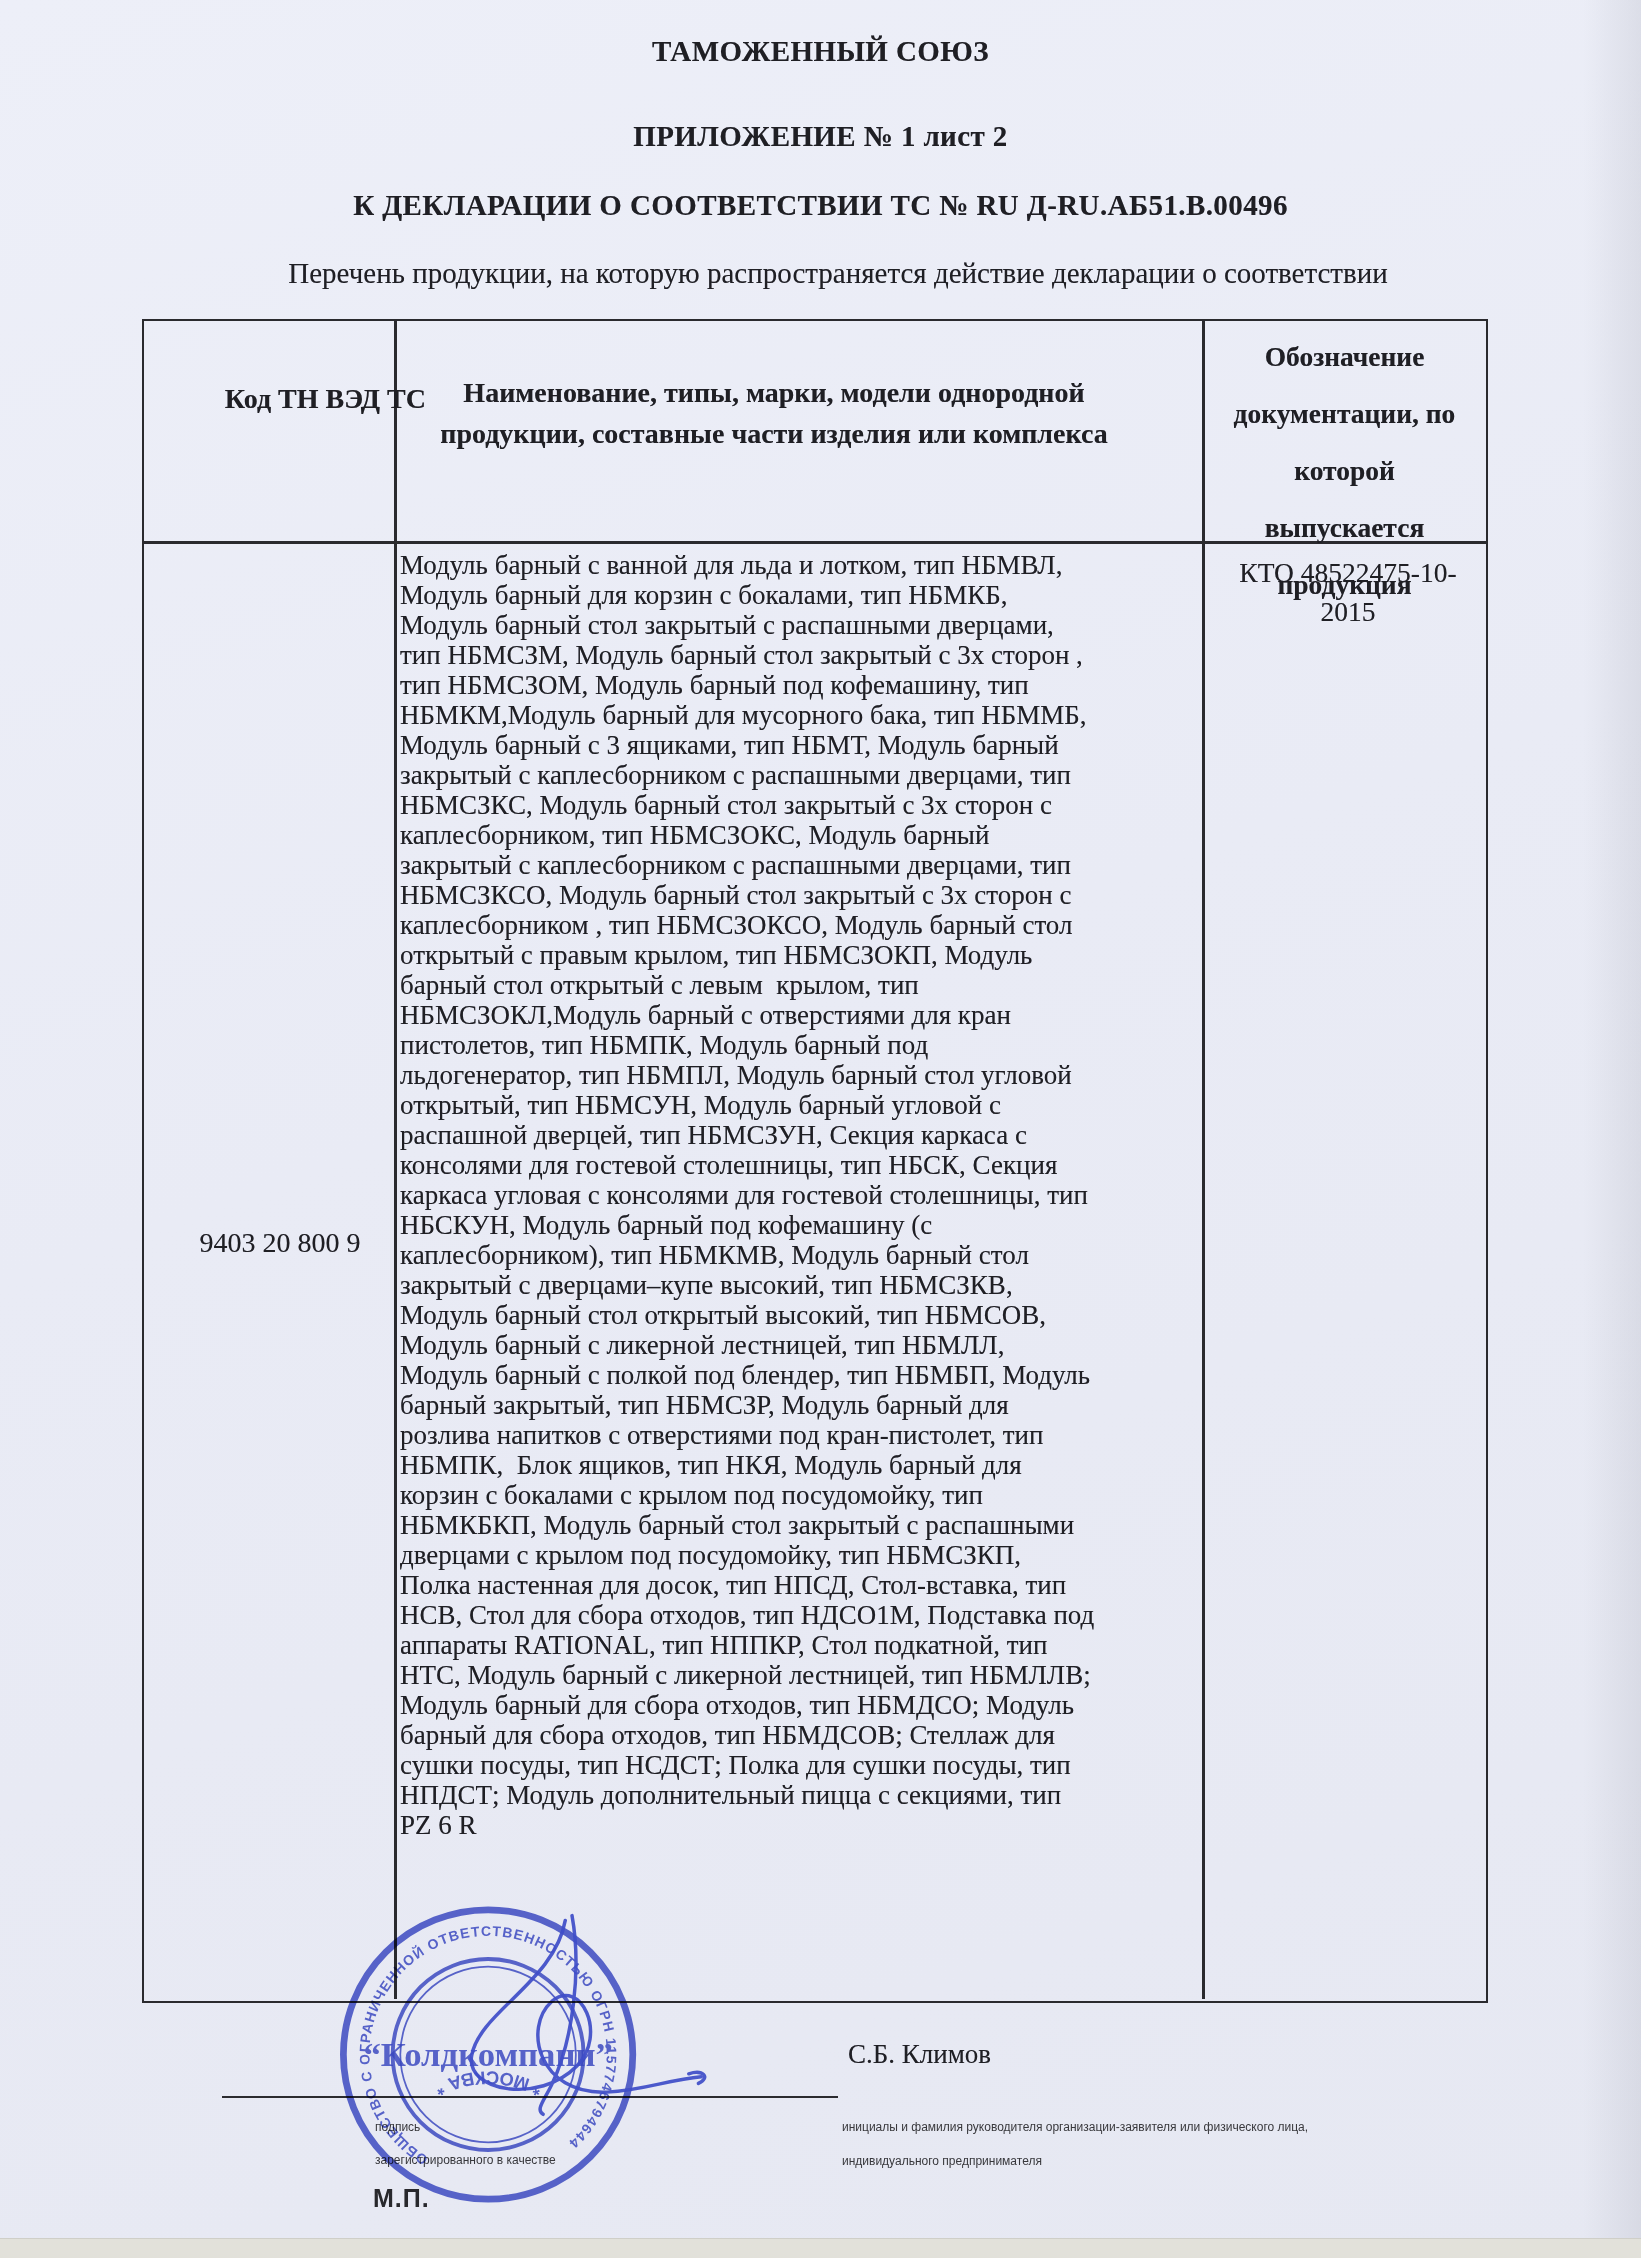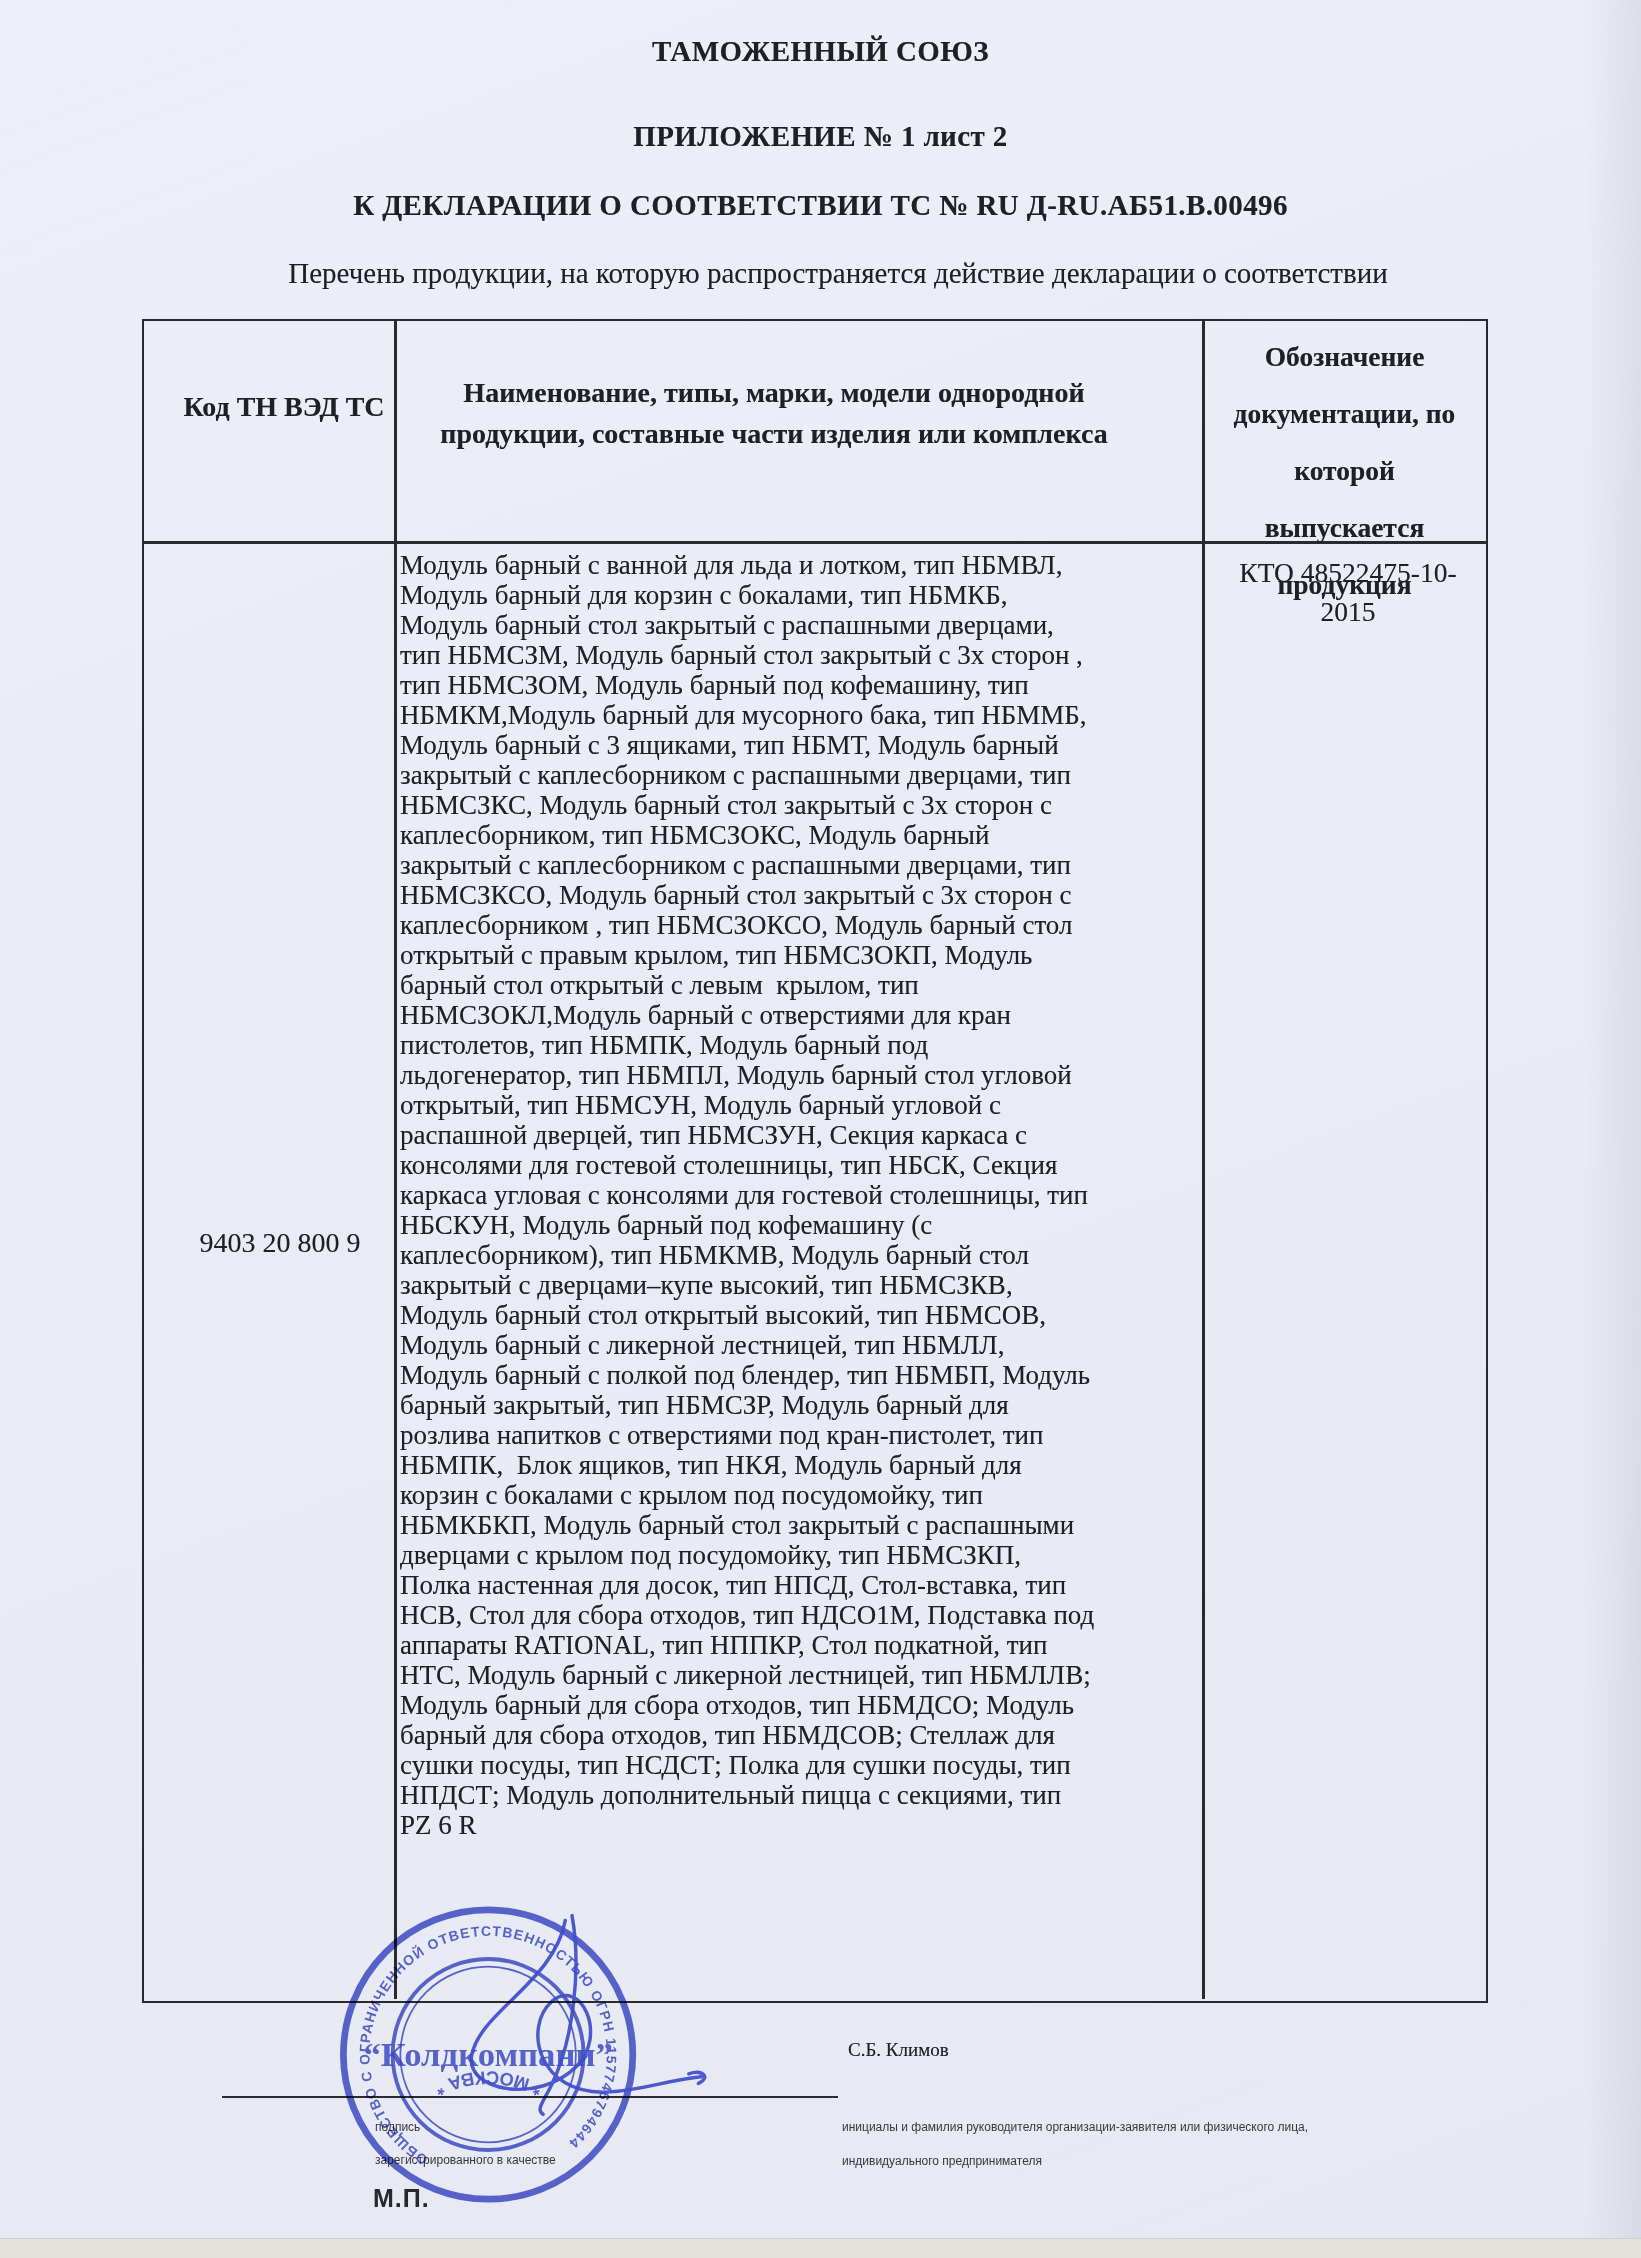--- a/index.html
+++ b/index.html
@@ -19,21 +19,21 @@
   .subtitle{font-size:29px;margin-left:35px;}
   
   .tline{background:#2a2a2e;}
   .v{width:2.9px;}
   .h{height:2.9px;}
   .cell-text{font-size:27px;line-height:30px;white-space:pre;}
   .hdr{font-weight:bold;font-size:28px;line-height:41px;text-align:center;white-space:pre-line;}
   .small-caption{font-family:"Liberation Sans", sans-serif;font-size:12px;color:#38383c;}
   .sig-line{border-top:2.4px solid #2b2b2f;height:0;}
   .mp{font-family:"Liberation Sans", sans-serif;font-weight:bold;font-size:25px;letter-spacing:1px;color:#28282c;}
-  .signer{font-size:19px;}
+  .signer{font-size:27px;}
   .right-shade{top:0;right:0;width:58px;height:100%;
     background:linear-gradient(to right, rgba(150,152,165,0) 0%, rgba(150,152,165,.18) 100%);}
   .scanner-edge{left:0;top:2238px;width:100%;height:20px;background:#e2e1da;border-top:1px solid #cfcfc8;}
   .stamp-svg{left:319px;top:1877px;mix-blend-mode:multiply;}
   .stamp-ring-text{font-family:"Liberation Sans", sans-serif;font-weight:bold;letter-spacing:1.2px;}
   .stamp-company{font-family:"Liberation Serif", serif;font-weight:bold;}
 </style>
 </head>
 <body>
 
@@ -42,21 +42,21 @@
   <div class="abs centered title doc-text" style="top:35px;">ТАМОЖЕННЫЙ СОЮЗ</div>
   <div class="abs centered title doc-text" style="top:120px;">ПРИЛОЖЕНИЕ № 1 лист 2</div>
   <div class="abs centered title doc-text" style="top:189px;">К ДЕКЛАРАЦИИ О СООТВЕТСТВИИ ТС № RU Д-RU.АБ51.В.00496</div>
   <div class="abs centered subtitle doc-text" style="top:257px;">Перечень продукции, на которую распространяется действие декларации о соответствии</div>
 
   <div class="abs" style="left:142px;top:319px;width:1342px;height:1680px;border:2.9px solid #2a2a2e;"></div>
   <div class="abs tline v" style="left:394px;top:319px;height:1680px;"></div>
   <div class="abs tline v" style="left:1202px;top:319px;height:1680px;"></div>
   <div class="abs tline h" style="left:142px;top:541px;width:1345px;"></div>
 
-  <div class="abs hdr doc-text" style="left:142px;top:386px;width:284px;">Код ТН ВЭД ТС</div>
+  <div class="abs hdr doc-text" style="left:142px;top:378px;width:284px;text-align:right;">Код ТН ВЭД ТС</div>
   <div class="abs hdr doc-text" style="left:370px;top:372px;width:808px;">Наименование, типы, марки, модели однородной
 продукции, составные части изделия или комплекса</div>
   <div class="abs hdr doc-text" style="left:1202px;top:328px;width:285px;line-height:57px;font-size:27.5px;">Обозначение
 документации, по
 которой
 выпускается
 продукция</div>
 
   <div class="abs cell-text doc-text" style="left:142px;top:1228px;width:252px;text-align:center;font-size:28px;margin-left:12px;">9403 20 800 9</div>
   <div class="abs cell-text doc-text" style="left:400px;top:550px;width:799px;">Модуль барный с ванной для льда и лотком, тип НБМВЛ,

